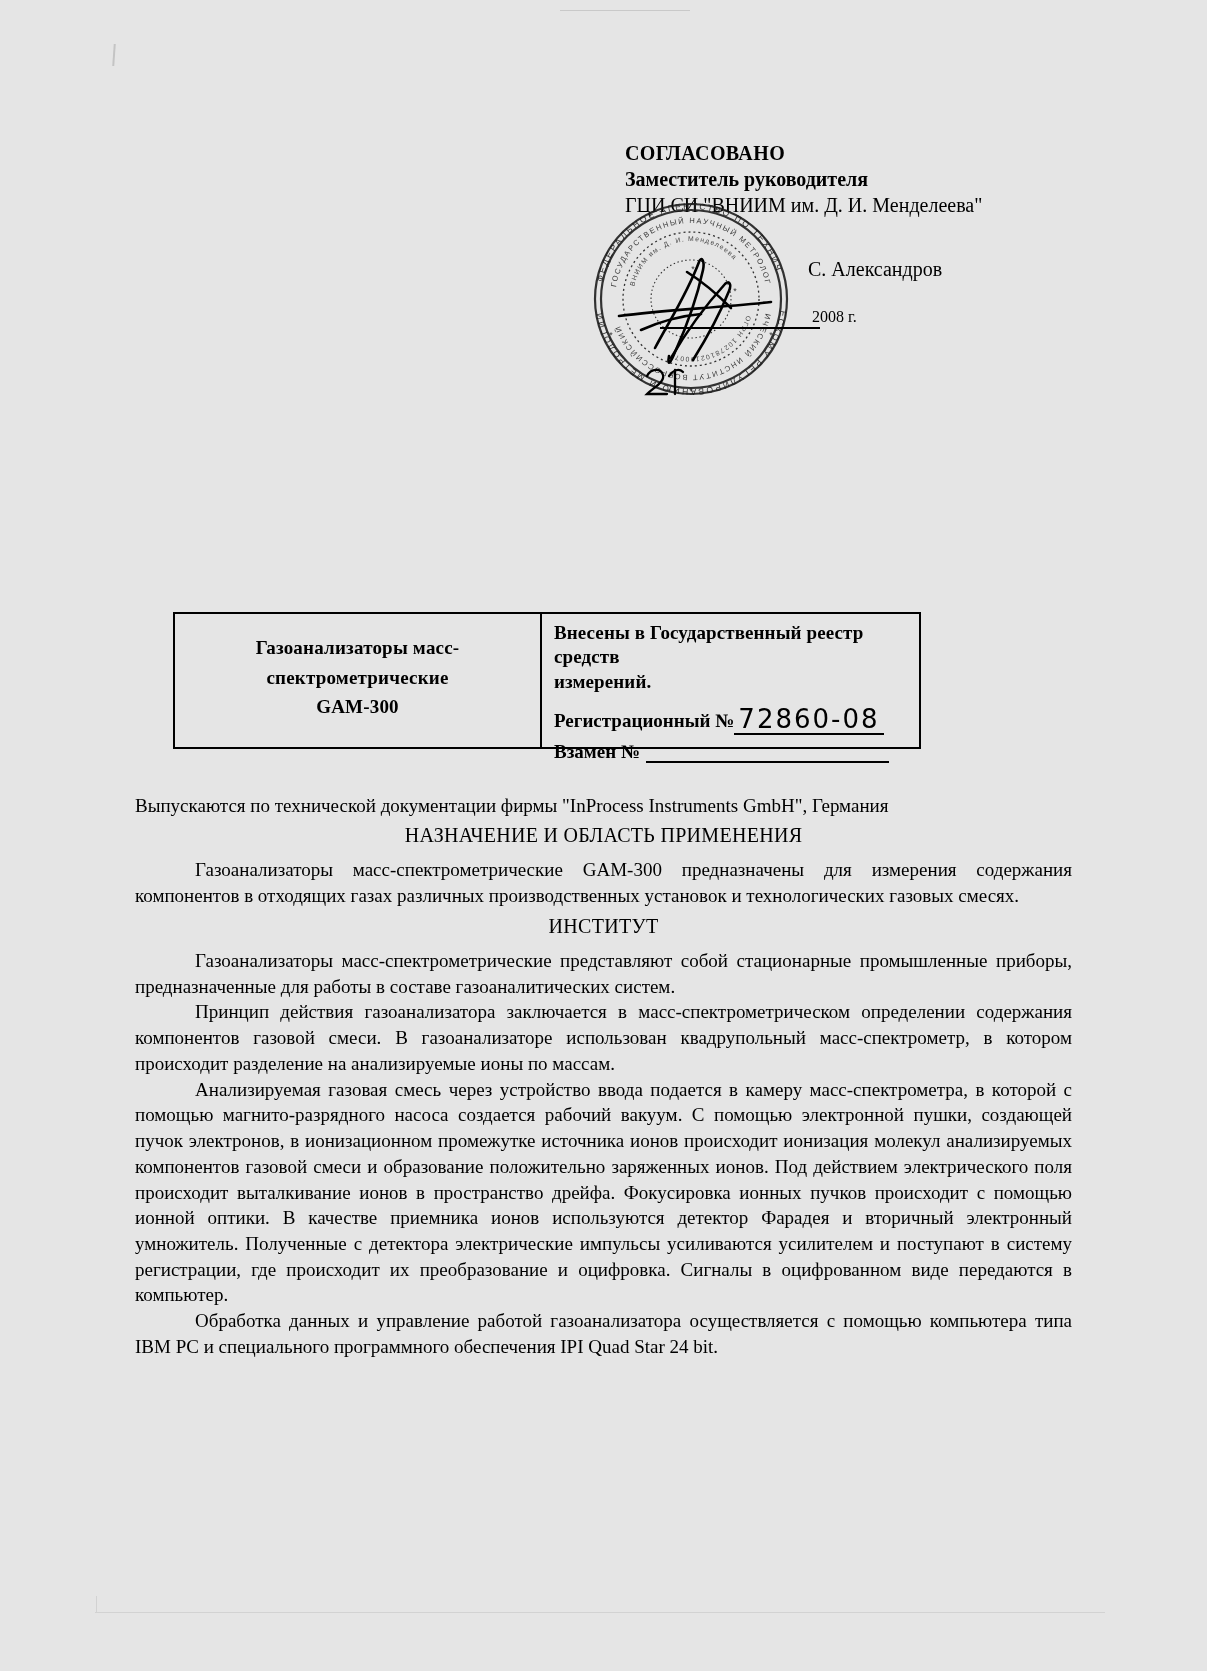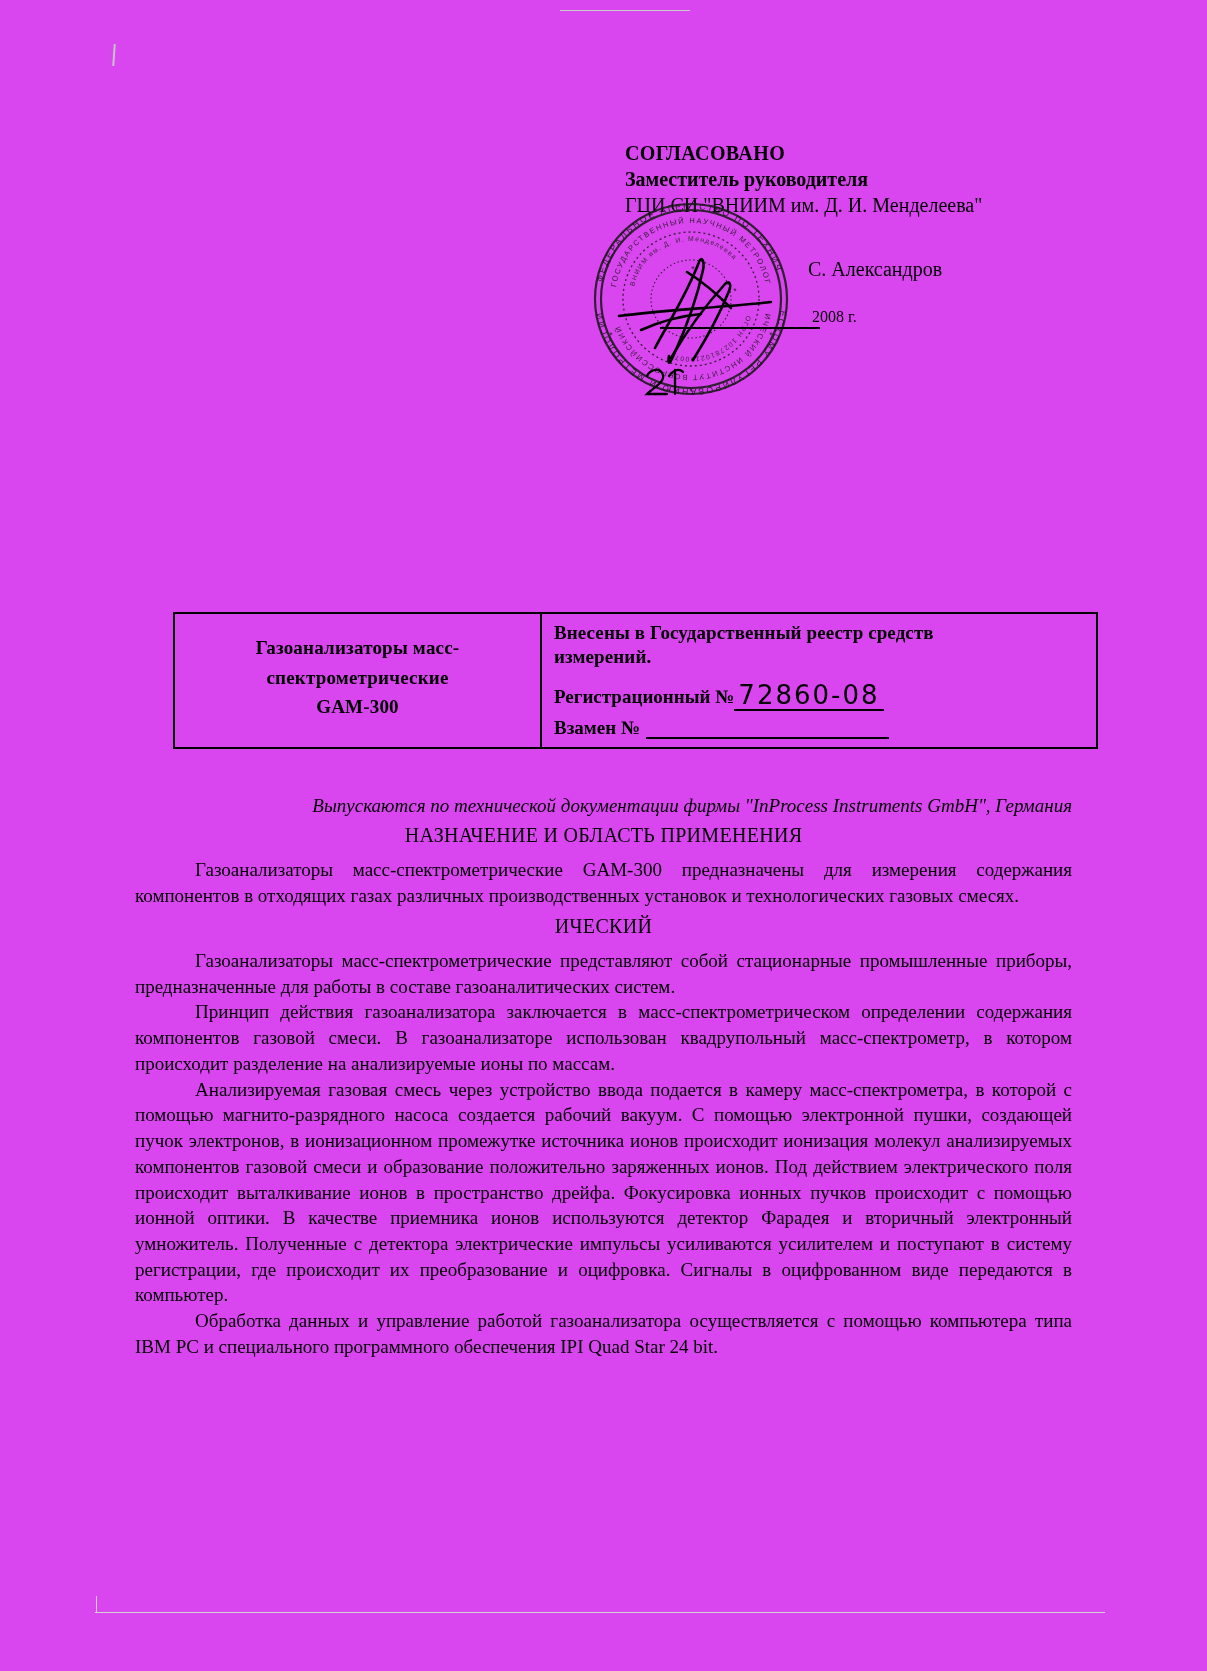--- a/index.html
+++ b/index.html
@@ -10,21 +10,21 @@
   }
   body {
     font-family: "Liberation Serif", "DejaVu Serif", serif;
     color: #000000;
   }
   .page {
     position: relative;
     width: 1207px;
     height: 1671px;
     margin: 0 auto;
-    background: #d946ef;
+    background: #e5e5e5;
     overflow: hidden;
     -webkit-font-smoothing: none;
   }
 
   
   .scan-mark {
     position: absolute;
     background: #b9b9b9;
   }
   .scan-mark.top {
@@ -98,21 +98,21 @@
     height: 202px;
     pointer-events: none;
   }
   .stamp svg { display: block; }
 
   
   .reg-table {
     position: absolute;
     left: 173px;
     top: 612px;
-    width: 925px;
+    width: 748px;
     height: 137px;
     border: 2px solid #000;
     box-sizing: border-box;
     display: flex;
   }
   .reg-left {
     width: 367px;
     box-sizing: border-box;
     border-right: 2px solid #000;
     display: flex;
@@ -168,25 +168,24 @@
   }
 
   
   .body-wrap {
     position: absolute;
     left: 135px;
     top: 793px;
     width: 937px;
   }
   .center-line {
-    text-align: right;
+    text-align: left;
     font-size: 19px;
     line-height: 1.34;
     margin: 0 0 3px 0;
-    font-style: italic;
   }
   h2.section {
     text-align: center;
     font-size: 20px;
     font-weight: normal;
     letter-spacing: 0.3px;
     margin: 6px 0 10px 0;
   }
   p.para {
     margin: 0 0 0 0;
@@ -290,21 +289,21 @@
     </div>
   </div>
 
   <div class="body-wrap">
 
     <div class="center-line">Выпускаются по технической документации фирмы "InProcess Instruments GmbH", Германия</div>
 
     <h2 class="section">НАЗНАЧЕНИЕ И ОБЛАСТЬ ПРИМЕНЕНИЯ</h2>
     <p class="para">Газоанализаторы масс-спектрометрические GAM-300 предназначены для измерения  содержания компонентов в отходящих газах различных производственных установок и технологических газовых смесях.</p>
 
-    <h2 class="section">ИЧЕСКИЙ</h2>
+    <h2 class="section">ИНСТИТУТ</h2>
     <p class="para">Газоанализаторы масс-спектрометрические  представляют собой стационарные промышленные приборы, предназначенные для работы в составе газоаналитических  систем.</p>
     <p class="para">Принцип действия газоанализатора заключается в масс-спектрометрическом определении содержания компонентов газовой смеси. В газоанализаторе использован квадрупольный масс-спектрометр, в котором происходит разделение на анализируемые ионы по массам.</p>
     <p class="para">Анализируемая газовая смесь через устройство ввода подается в камеру масс-спектрометра, в которой с помощью магнито-разрядного насоса создается рабочий вакуум. С помощью электронной пушки, создающей пучок электронов, в ионизационном промежутке источника ионов происходит ионизация молекул анализируемых компонентов газовой смеси и образование положительно заряженных ионов. Под действием электрического поля происходит выталкивание ионов в пространство дрейфа. Фокусировка ионных пучков происходит с помощью ионной оптики. В качестве приемника ионов используются  детектор Фарадея и вторичный электронный умножитель. Полученные с детектора электрические импульсы усиливаются усилителем и поступают в систему регистрации, где происходит их преобразование и оцифровка. Сигналы в оцифрованном виде передаются в компьютер.</p>
     <p class="para">Обработка данных и управление работой газоанализатора осуществляется с помощью компьютера типа IBM PC и специального программного обеспечения IPI Quad Star 24 bit.</p>
 
   </div>
 
 </div>
 
 </body></html>

